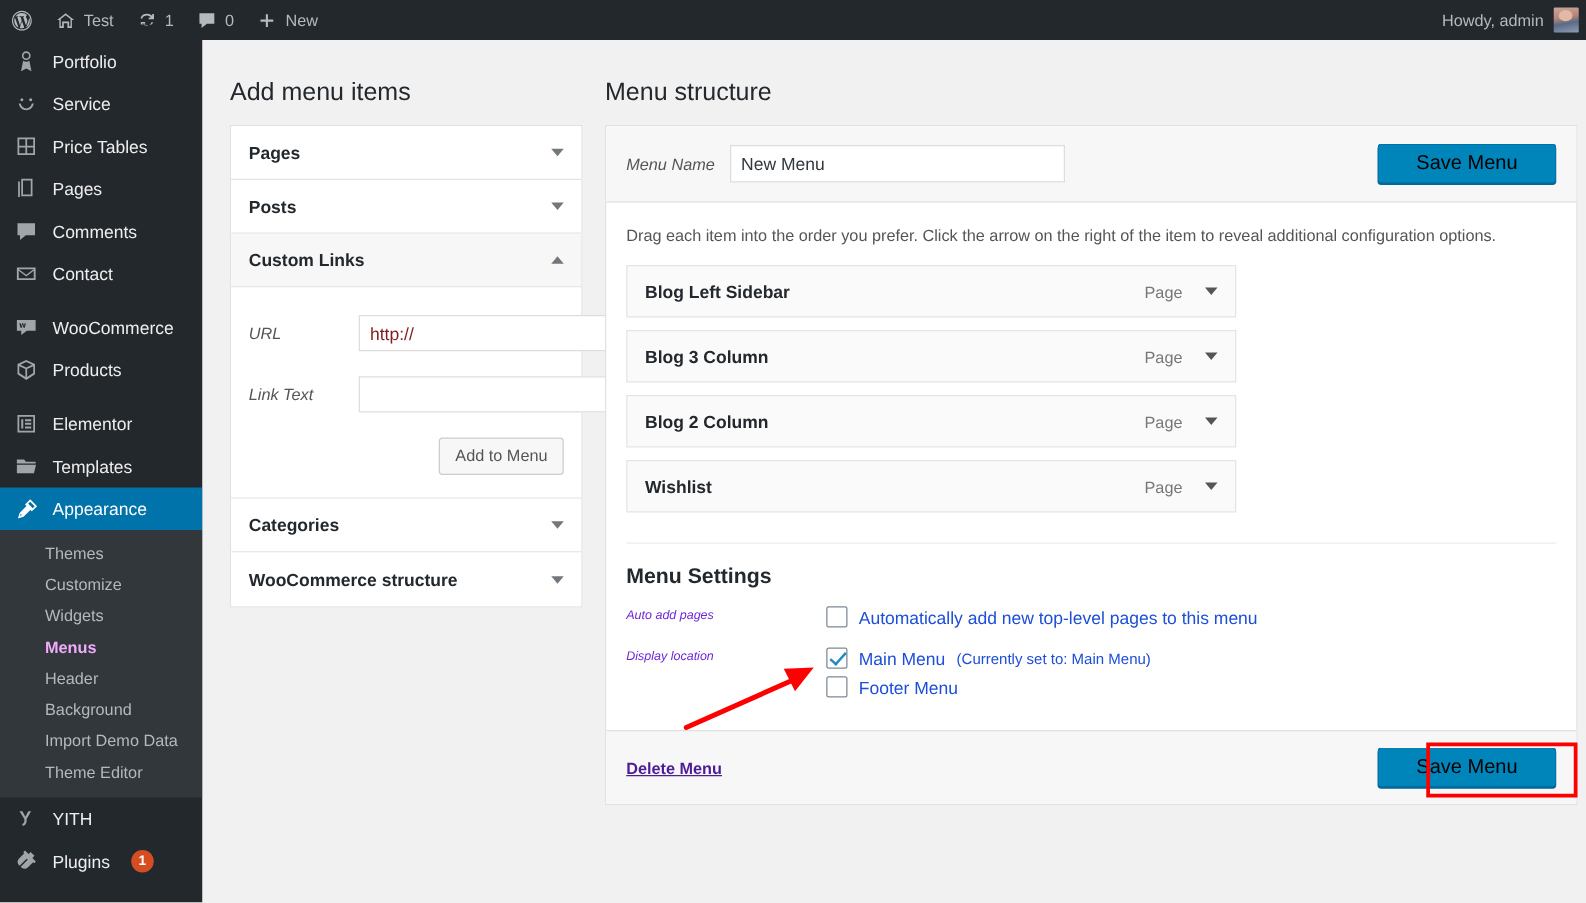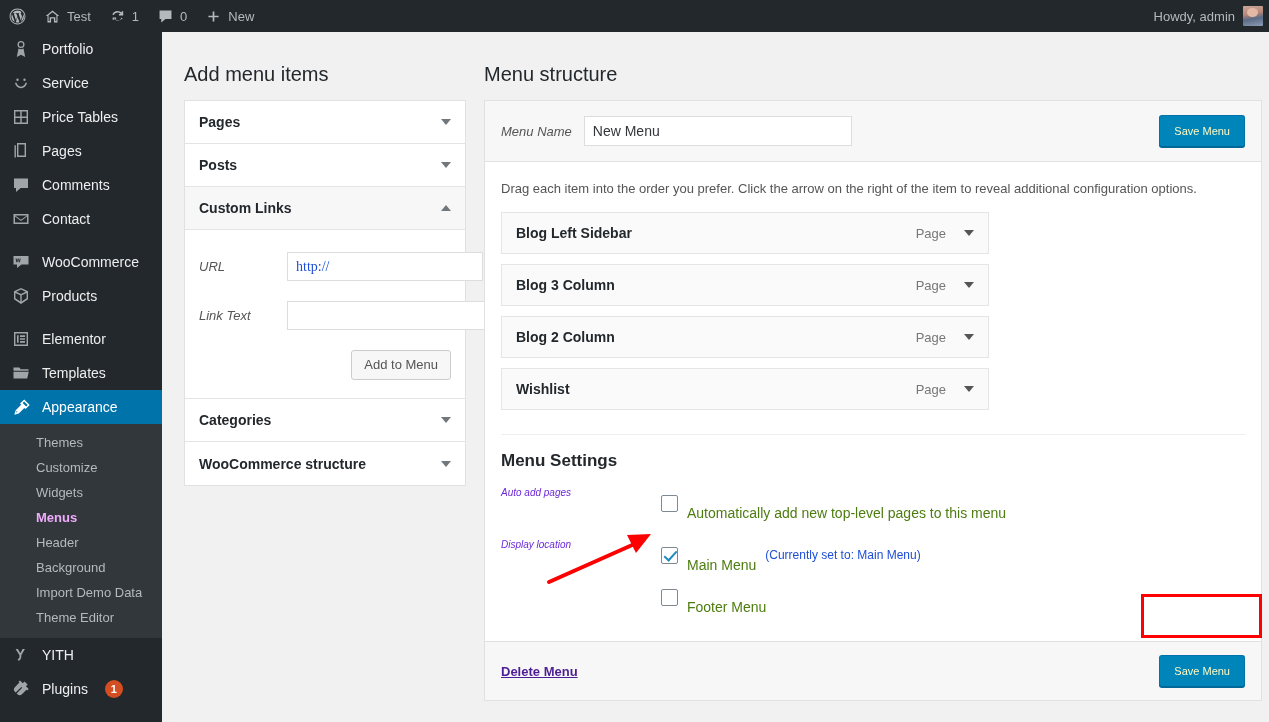--- a/index.html
+++ b/index.html
@@ -93,21 +93,21 @@
   .acc-body { padding: 22px 14px 18px 14px; border-bottom: 1px solid #e4e4e4; background: #fff; }
   .field-row { display: flex; align-items: center; margin-bottom: 20px; }
   .field-label {
     width: 88px; font-style: italic; font-size: 13px; color: #555; flex: none;
   }
   .field-input {
     flex: 1; height: 29px; border: 1px solid #ddd; background: #fff;
     padding: 0 8px; font-size: 14px; color: #32373c;
     font-family: "Liberation Sans", sans-serif;
   }
-  .field-input.mono { font-family: Liberation Serif, serif; font-size: 14px; color: #1d4ed8; }
+  .field-input.mono { font-family: Liberation Sans, sans-serif; font-size: 14px; color: #7f1d1d; }
   .btn-row { display: flex; justify-content: flex-end; }
   .btn-secondary {
     background: #f7f7f7; border: 1px solid #ccc; color: #555;
     border-radius: 3px; font-size: 13px; padding: 6px 12px; line-height: 16px;
     font-family: "Liberation Sans", sans-serif; cursor: pointer;
   }
 
   
   .box { background: #fff; border: 1px solid #e1e1e1; }
   .box-head {
@@ -117,21 +117,21 @@
   .menu-name-wrap { display: flex; align-items: center; gap: 12px; }
   .menu-name-label { font-style: italic; font-size: 13px; color: #555; }
   .menu-name-input {
     width: 268px; height: 30px; border: 1px solid #ddd; background: #fff;
     padding: 0 8px; font-size: 14px; color: #32373c;
     font-family: "Liberation Sans", sans-serif;
   }
   .btn-primary {
     background: #0085ba; border: 1px solid #0073aa; border-bottom-color: #006799;
     box-shadow: 0 1px 0 #006799;
-    color: #fef9c3; border-radius: 3px; font-size: 11px; padding: 7px 14px; line-height: 16px;
+    color: #000000; border-radius: 3px; font-size: 16px; padding: 7px 30px; line-height: 16px;
     font-family: "Liberation Sans", sans-serif; cursor: pointer;
   }
   .box-body { padding: 16px 16px 0 16px; }
   .hint { font-size: 13px; color: #555; padding: 3px 0 16px 0; }
 
   .menu-items { padding: 0 0 14px 0; }
   .menu-item-row {
     width: 488px; height: 42px; background: #fafafa;
     border: 1px solid #e5e5e5; margin-bottom: 10px;
     display: flex; align-items: center; padding: 0 14px;
@@ -146,21 +146,21 @@
   .set-label { width: 160px; font-style: italic; font-size: 10px; color: #6d28d9; flex: none; padding-top: 2px; }
   .check-line { display: flex; align-items: center; gap: 9px; margin-bottom: 6px; }
   .cbox {
     width: 17px; height: 17px; border: 1px solid #7e8993; background: #fff;
     border-radius: 2px; flex: none; position: relative; cursor: pointer;
   }
   .cbox.checked::after {
     content: ""; position: absolute; left: 5px; top: 0px; width: 5px; height: 11px;
     border: solid #1e8cbe; border-width: 0 2.5px 2.5px 0; transform: rotate(42deg);
   }
-  .check-text { font-size: 14px; color: #4d7c0f; margin-top: 20px; }
+  .check-text { font-size: 14px; color: #1d4ed8; }
   .check-note { font-size: 12px; color: #1d4ed8; }
 
   .box-foot {
     display: flex; align-items: center; justify-content: space-between;
     padding: 13px 16px; background: #f7f7f7; border-top: 1px solid #e1e1e1;
   }
   .delete-link { color: #4c1d95; font-size: 13px; text-decoration: underline; cursor: pointer; font-weight: bold; }
 
   
   .annot-rect {

